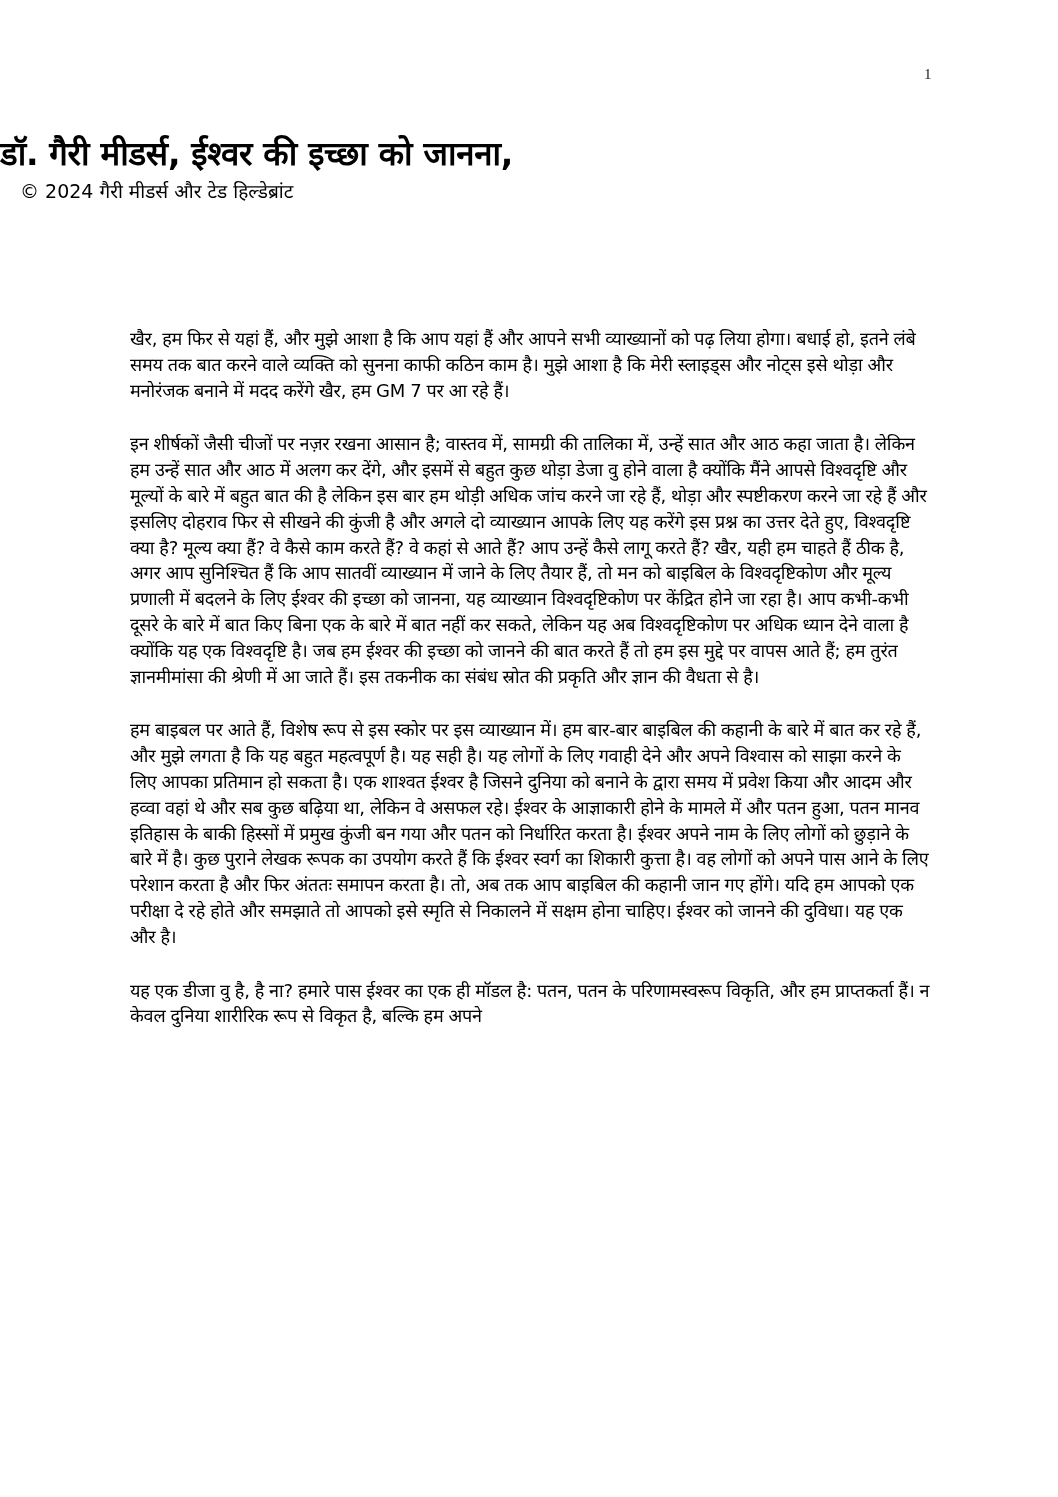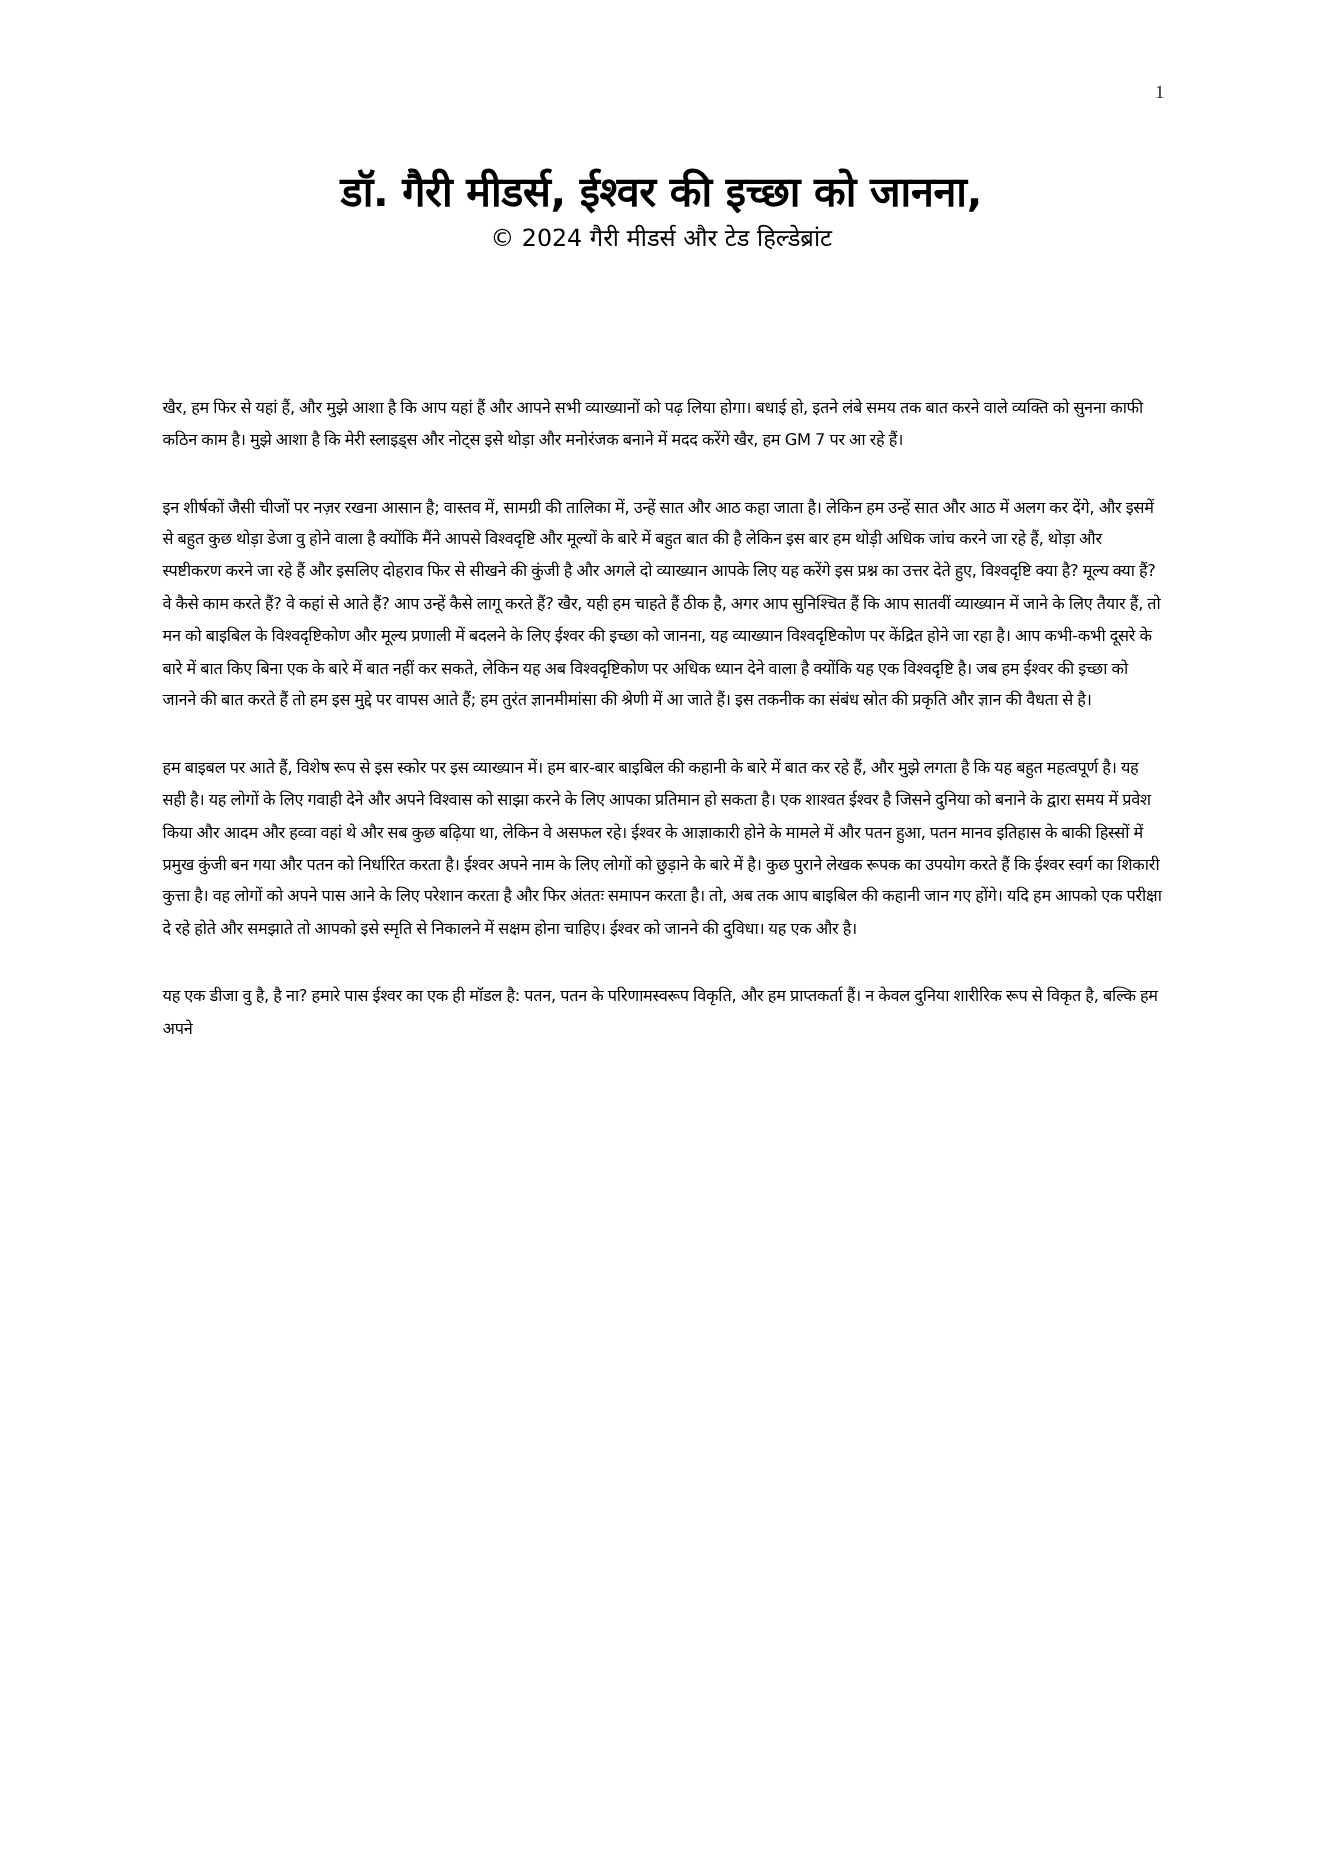--- a/index.html
+++ b/index.html
@@ -21,43 +21,43 @@
       left: 924px;
       font-family: "Liberation Serif", "DejaVu Serif", serif;
       font-size: 15px;
       color: #222222;
     }
     .title-block {
       position: absolute;
       top: 128px;
       left: 0;
       width: 1058px;
-      text-align: center;
     }
     .title-line {
       font-weight: bold;
       font-size: 33px;
       line-height: 52px;
       letter-spacing: -0.3px;
     }
     .copyright {
       font-size: 19px;
       line-height: 30px;
       margin-top: -4px;
+      padding-left: 20px;
     }
     .body-text {
       position: absolute;
       top: 310px;
       left: 130px;
       width: 800px;
     }
     .para {
-      font-size: 13px;
+      font-size: 18px;
       line-height: 25.8px;
-      margin: 4px 0 28px 0;
+      margin: 16px 0 28px 0;
       letter-spacing: -0.2px;
       word-spacing: -0.5px;
     }
   </style>
 </head>
 <body>
 
 <div class="page-number">1</div>
 
 <div class="title-block">

